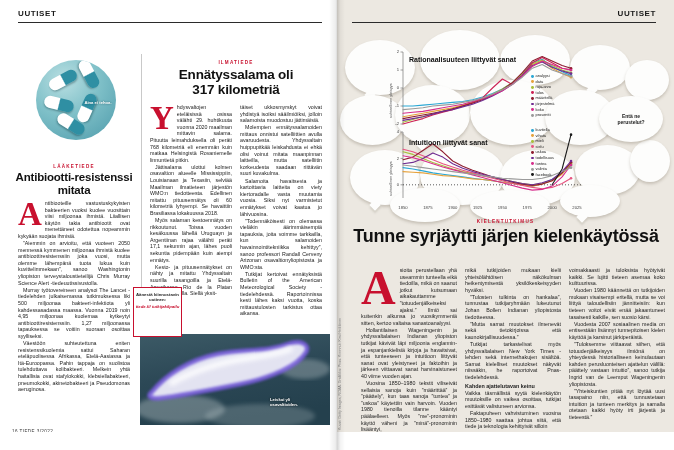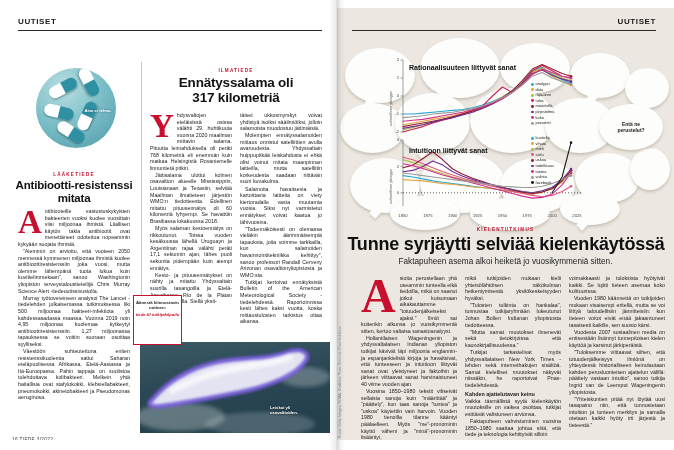--- a/index.html
+++ b/index.html
@@ -1,18 +1,18 @@
 <!DOCTYPE html>
 <html><head>
 <meta charset="utf-8">
 <style>
   html,body{margin:0;padding:0;background:#777;}
   #spread{position:relative;width:674px;height:450px;background:#fff;overflow:hidden;
           font-family:"Liberation Sans",sans-serif;color:#1a1a1a;}
-  .page{position:absolute;top:8px;height:432px;overflow:hidden;}
+  .page{position:absolute;top:0;height:432px;overflow:hidden;}
   #page-left{left:0;width:337px;background:#ffffff;}
   #page-right{left:337px;width:337px;background:#ece8e1;}
   .section-label{position:absolute;top:9px;font-size:8px;font-weight:bold;letter-spacing:.6px;}
   .rule{position:absolute;height:1px;background:#2b2b2b;}
   .colrule{position:absolute;width:1px;background:#c9c9c9;}
   .kicker{position:absolute;font-size:4.6px;font-weight:bold;letter-spacing:1.2px;color:#c8102e;text-align:center;}
   .headline{position:absolute;font-weight:bold;text-align:center;color:#111;letter-spacing:-.2px;}
   .bodytext{position:absolute;font-size:5.3px;line-height:6.6px;text-align:justify;color:#222;}
   .bodytext p{margin:0 0 0.5px 0;}
   .bodytext p + p{text-indent:5px;}
@@ -307,22 +307,21 @@
             <span class="lt">valinta</span>
           </div>
           <div class="li">
             <span class="dot" style="background: rgb(26, 26, 26);"></span>
             <span class="lt">facebook</span>
           </div>
         </div>
     </div>
 
     <div class="kicker" style="left:0;top:219px;width:337px;z-index:3;">KIELENTUTKIMUS</div>
-    <div class="headline" style="left:4px;top:226px;width:330px;font-size:18px;line-height:20px;z-index:3;">Tunne syrjäytti selviää kielenkäytössä</div>
-    <div id="right-subtitle">Faktapuheen asema alkoi heiketä jo vuosikymmeniä sitten.</div>
+    <div class="headline" style="left:4px;top:226px;width:330px;font-size:18px;line-height:20px;z-index:3;">Tunne syrjäytti järjen kielenkäytössä</div>
 
     <div class="bodytext" style="left:24px;top:267px;width:96px;height:166px;z-index:3;">
       <span class="dropcap lg">A</span>
       <div>
           <p>sioita perustellaan yhä useammin tunteella eikä tiedoilla, mikä on saanut jotkut kutsumaan aikakauttamme ”totuudenjälkeiseksi ajaksi.” Ilmiö sai kuitenkin alkunsa jo vuosikymmeniä sitten, kertoo valtaisa sanastoanalyysi.</p>
           <p>Hollantilaisen Wageningenin ja yhdysvaltalaisen Indianan yliopiston tutkijat kävivät läpi miljoonia englannin- ja espanjankielisiä kirjoja ja havaitsivat, että tunteeseen ja intuitioon liittyvät sanat ovat yleistyneet ja faktoihin ja järkeen viittaavat sanat harvinaistuneet 40 viime vuoden ajan.</p>
           <p>Vuosina 1850–1980 tekstit viliseivät sellaisia sanoja kuin ”määrittää” ja ”päättely”, kun taas sanoja ”tuntea” ja ”uskoa” käytettiin vain harvoin. Vuoden 1980 tienoilla tilanne kääntyi päälaelleen. Myös ”me”-pronominin käyttö väheni ja ”minä”-pronominin lisääntyi,</p>
         </div>
     </div>
     <div class="bodytext" style="left:128px;top:267px;width:96px;height:166px;z-index:3;">

